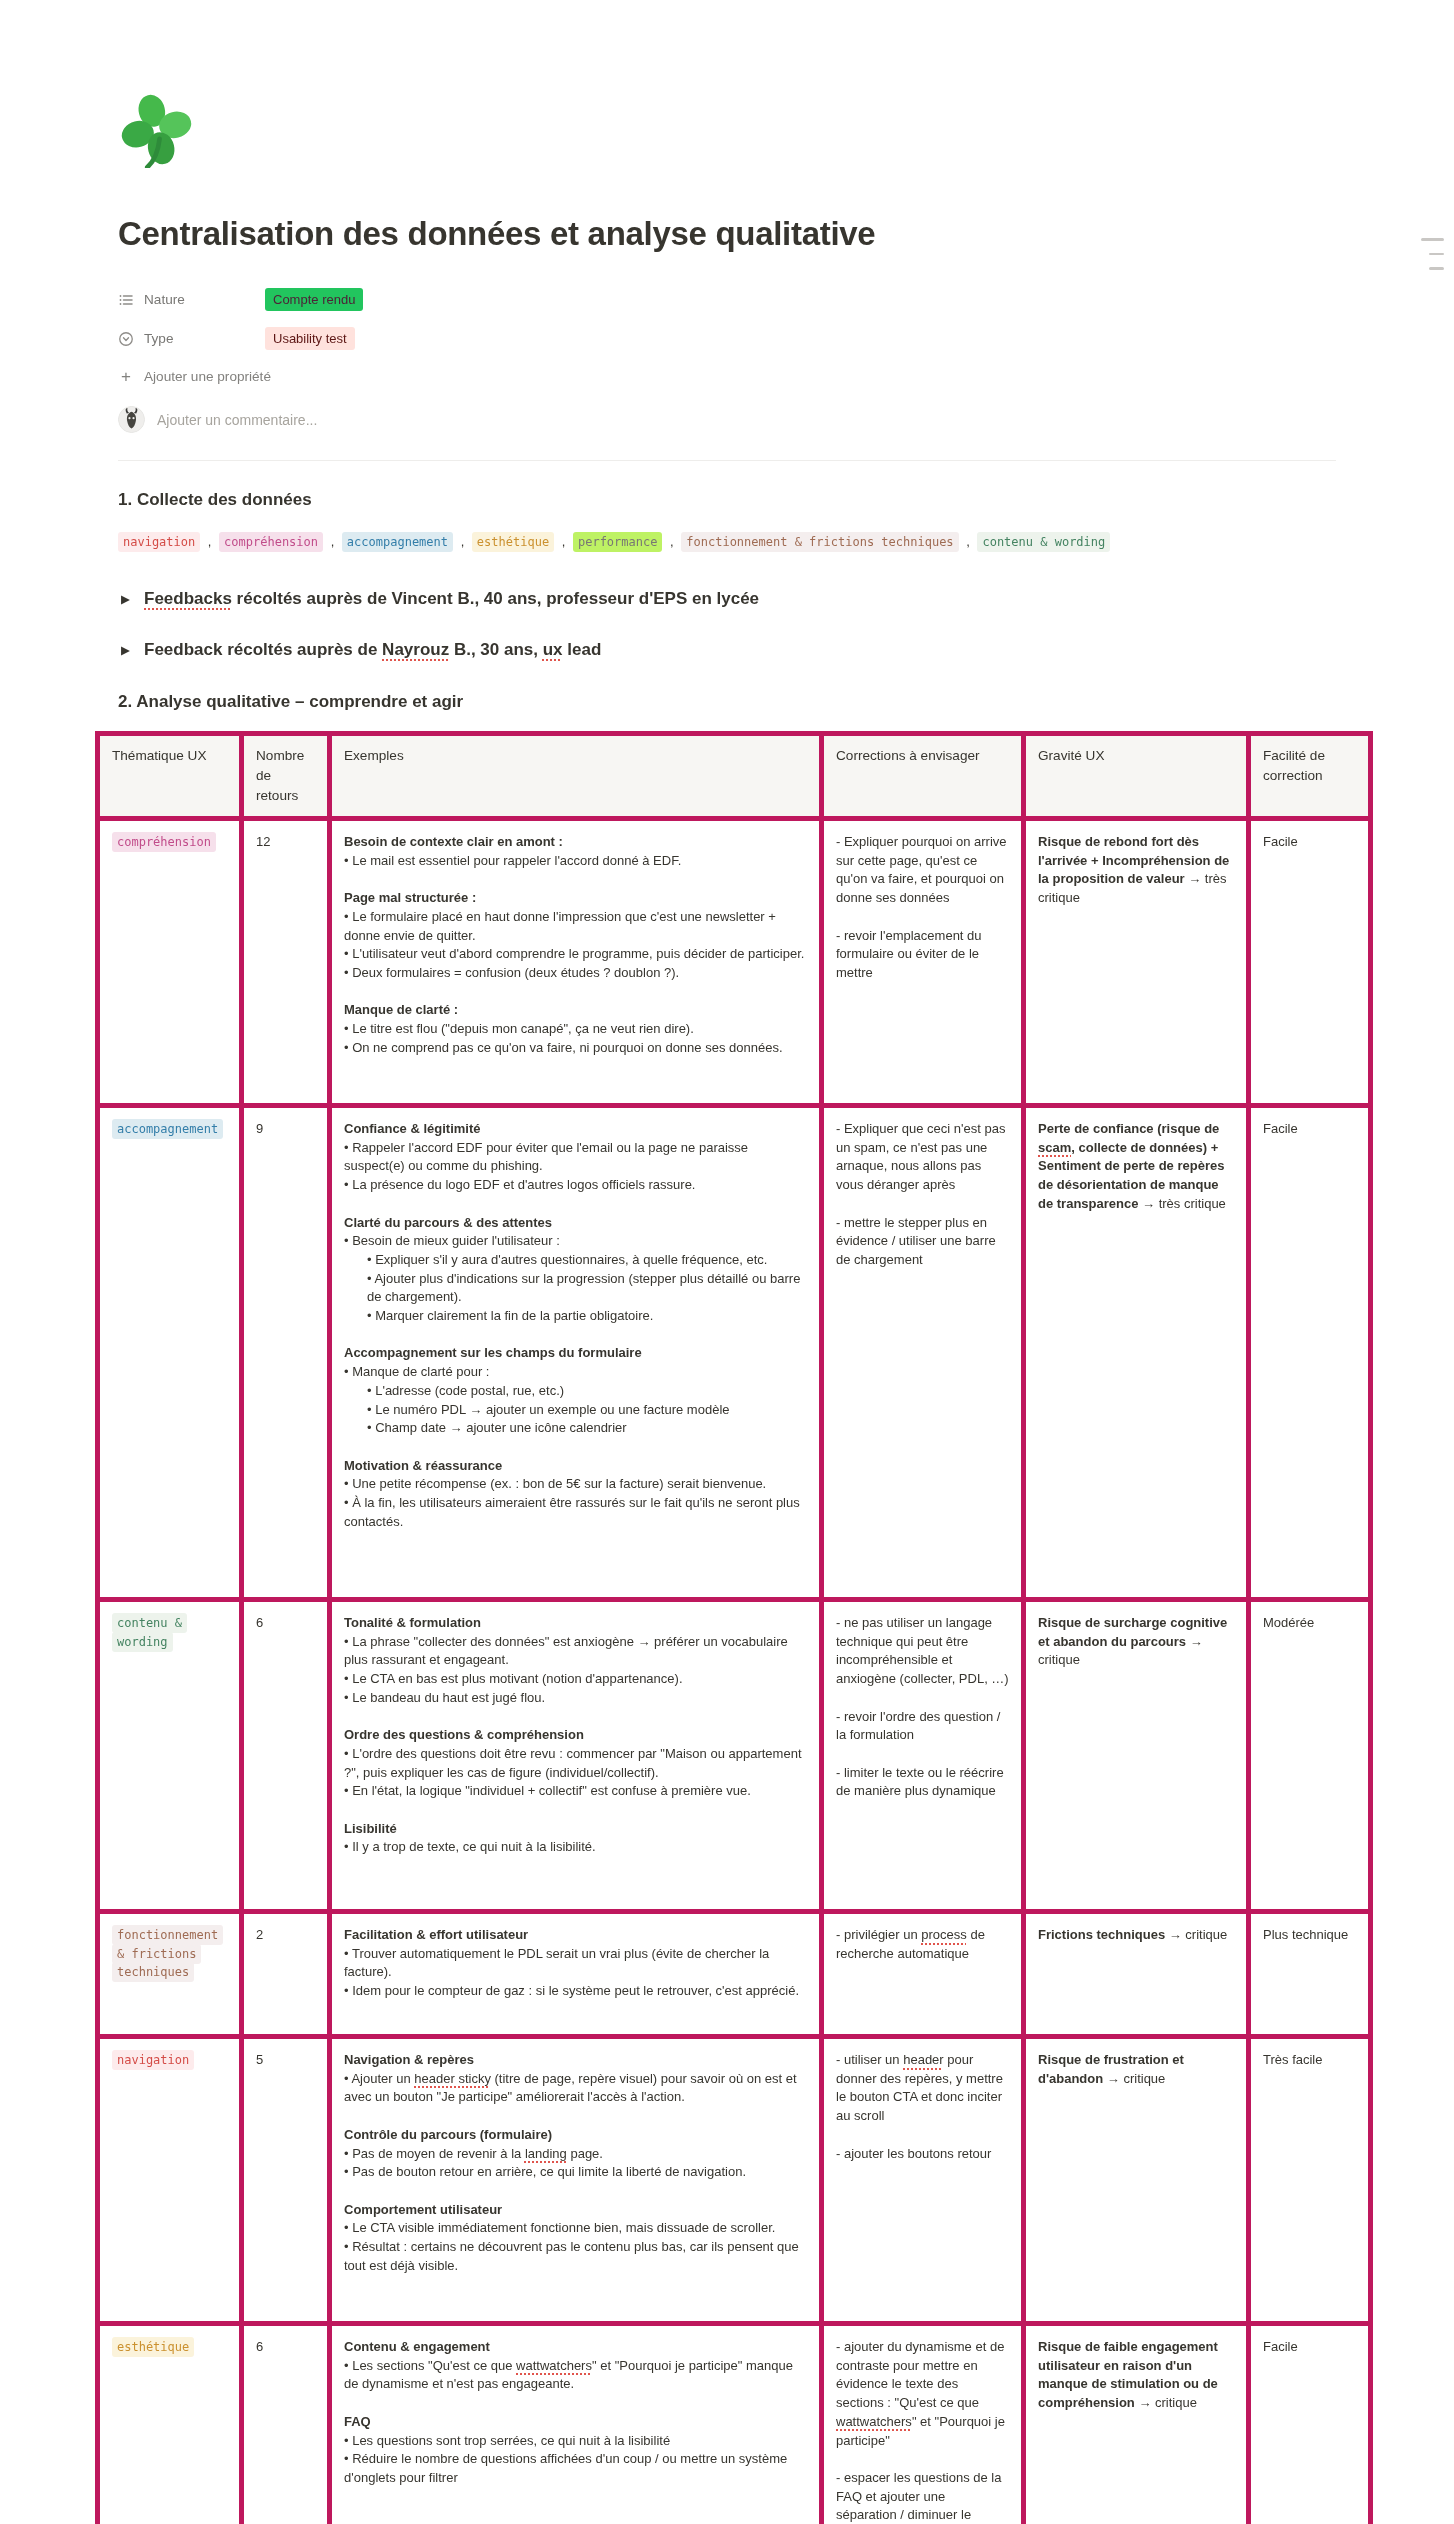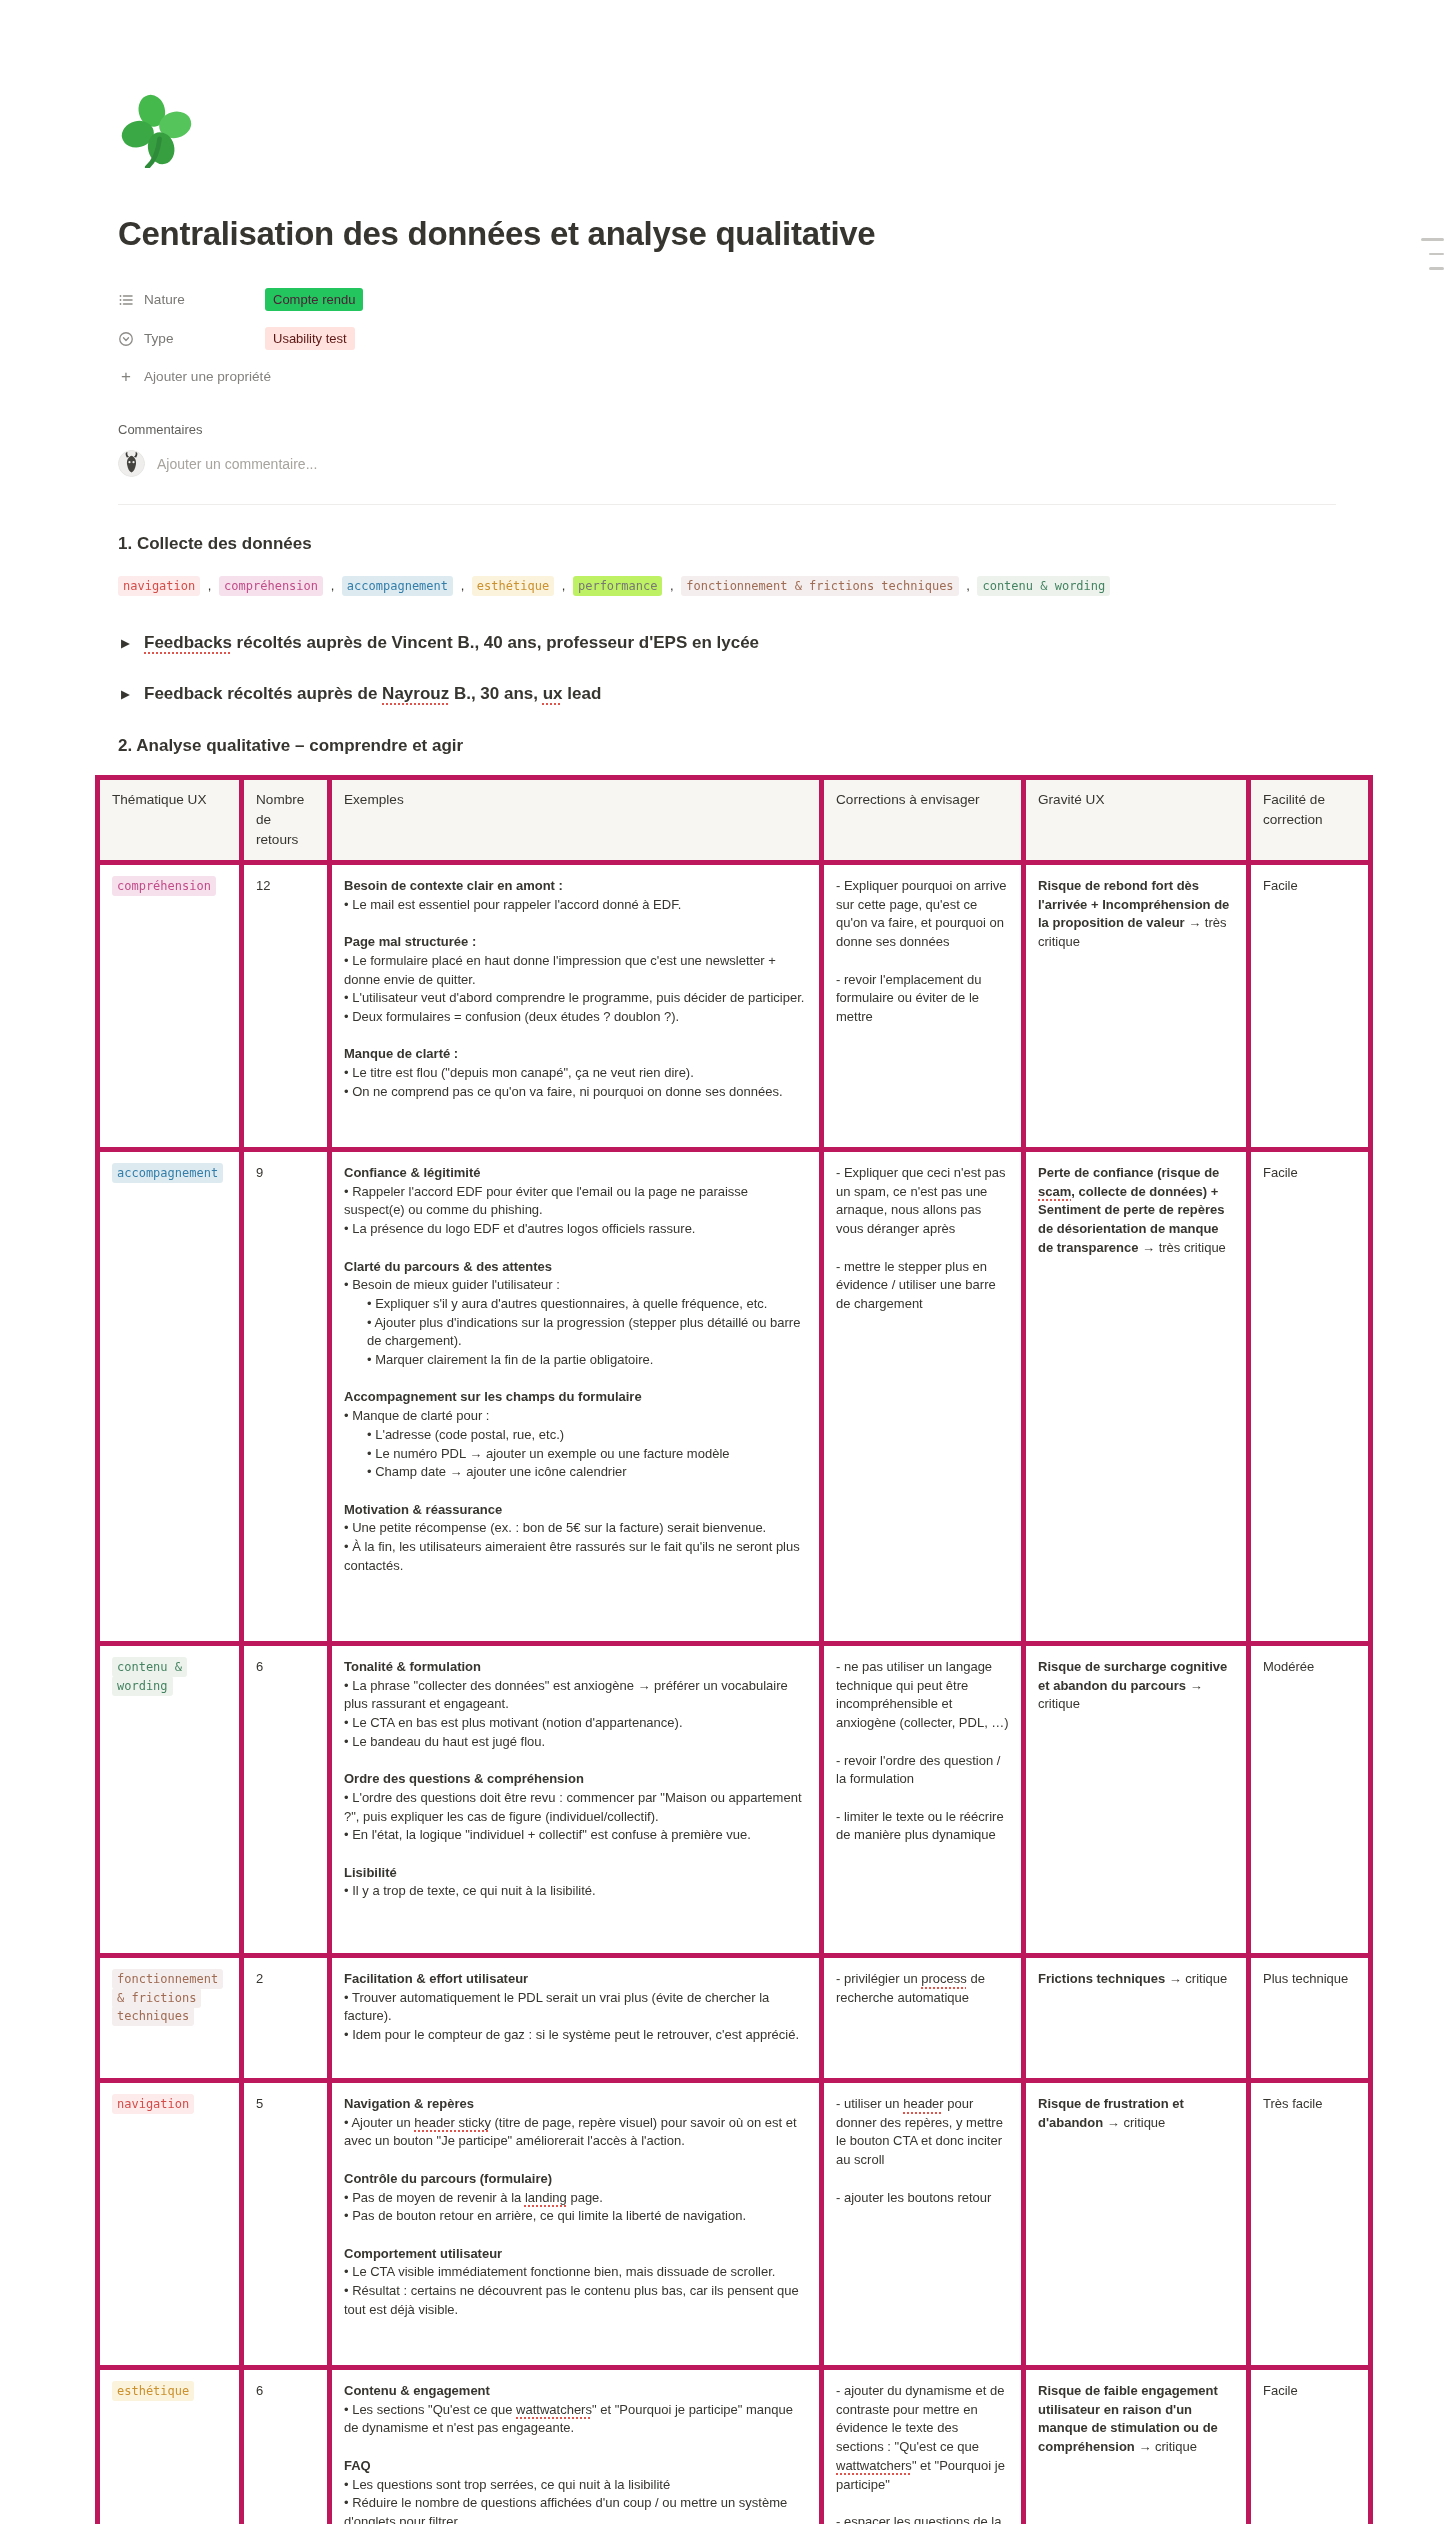--- a/index.html
+++ b/index.html
@@ -136,21 +136,20 @@
         </div>
         <span class="chip sel-red">Usability test</span>
       </div>
     </div>
 
   <div class="add-prop">
     <span class="plus-glyph">+</span>
     <span>Ajouter une propriété</span>
   </div>
 
-  <div class="comments-label">Commentaires</div>
 
   <div class="comment-row">
     <span class="avatar">
       <svg viewBox="0 0 40 40">
         <circle cx="20" cy="20" r="19.5" fill="#efeeec" stroke="#e0dfdc" stroke-width="1"></circle>
         <path d="M13 11 Q9 4 14 3 Q13 8 16.5 10.5 Z" fill="#3a3a38"></path>
         <path d="M27 11 Q31 4 26 3 Q27 8 23.5 10.5 Z" fill="#3a3a38"></path>
         <path d="M20 8.5 C14.5 10.5 12.5 16 13.5 22 C14.5 28 17 32.5 20 33.5 C23 32.5 25.5 28 26.5 22 C27.5 16 25.5 10.5 20 8.5 Z" fill="#45443f"></path>
         <circle cx="17" cy="18" r="1.6" fill="#efeeec"></circle>
         <circle cx="23" cy="18" r="1.6" fill="#efeeec"></circle>

